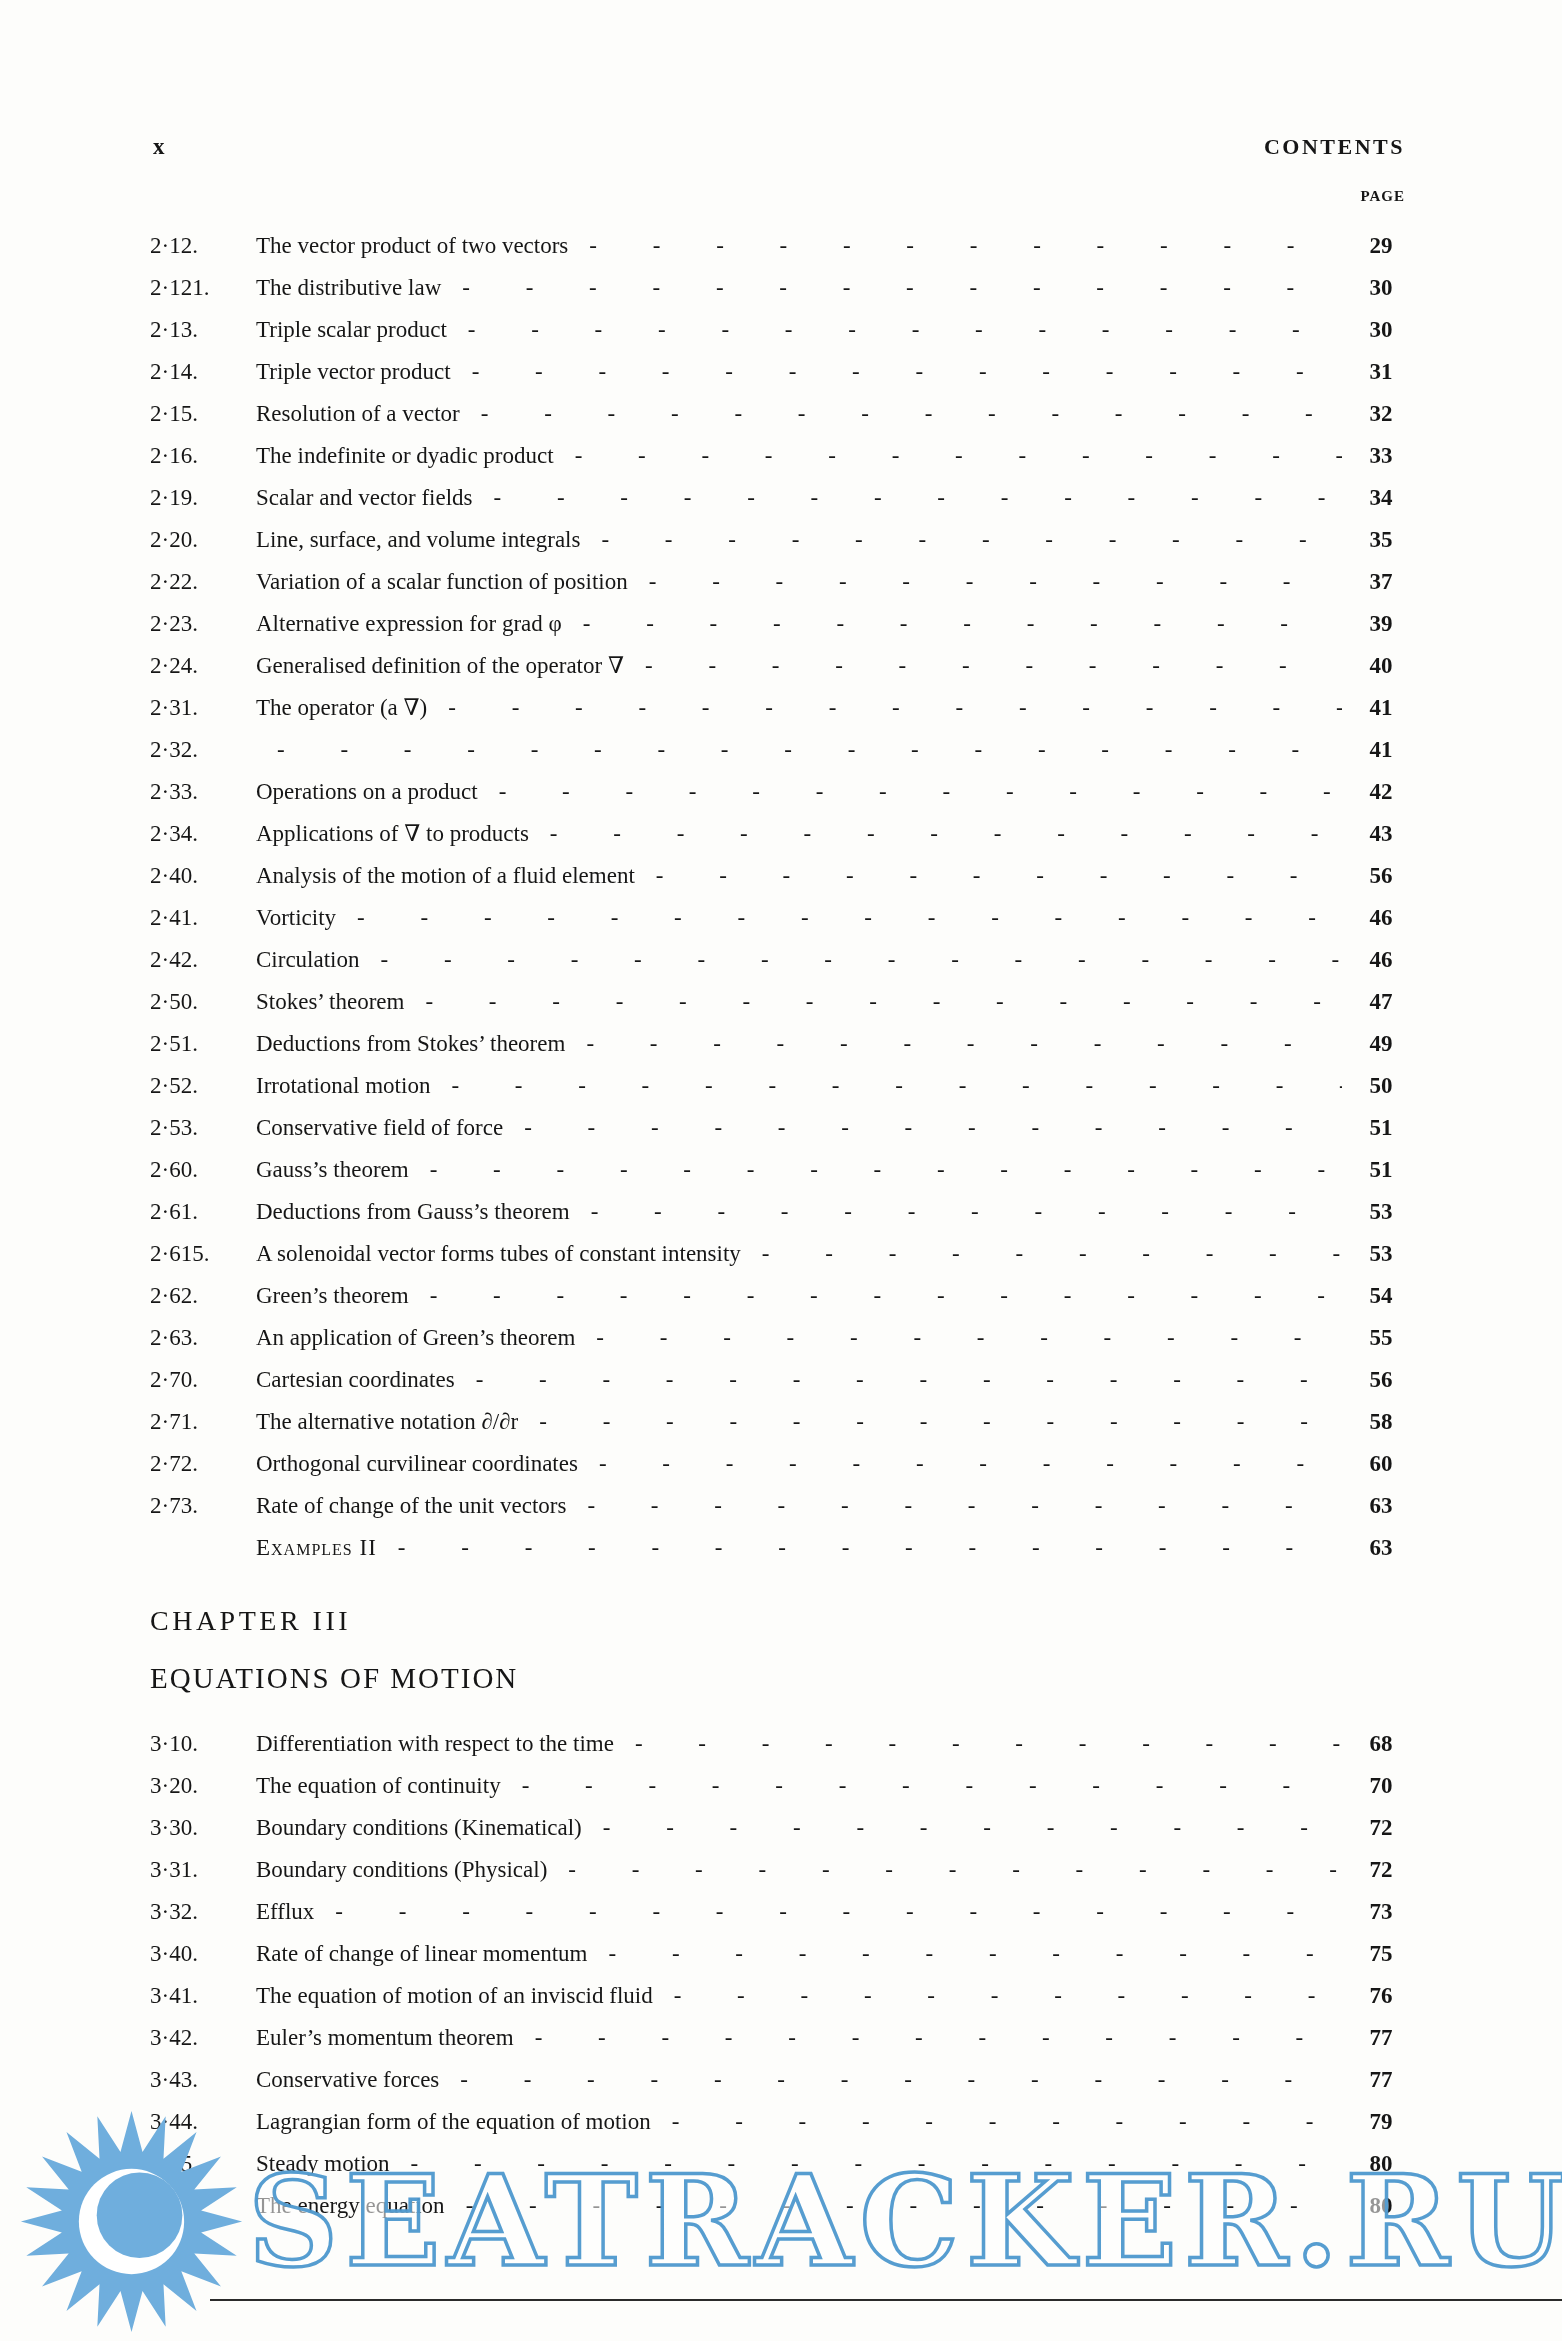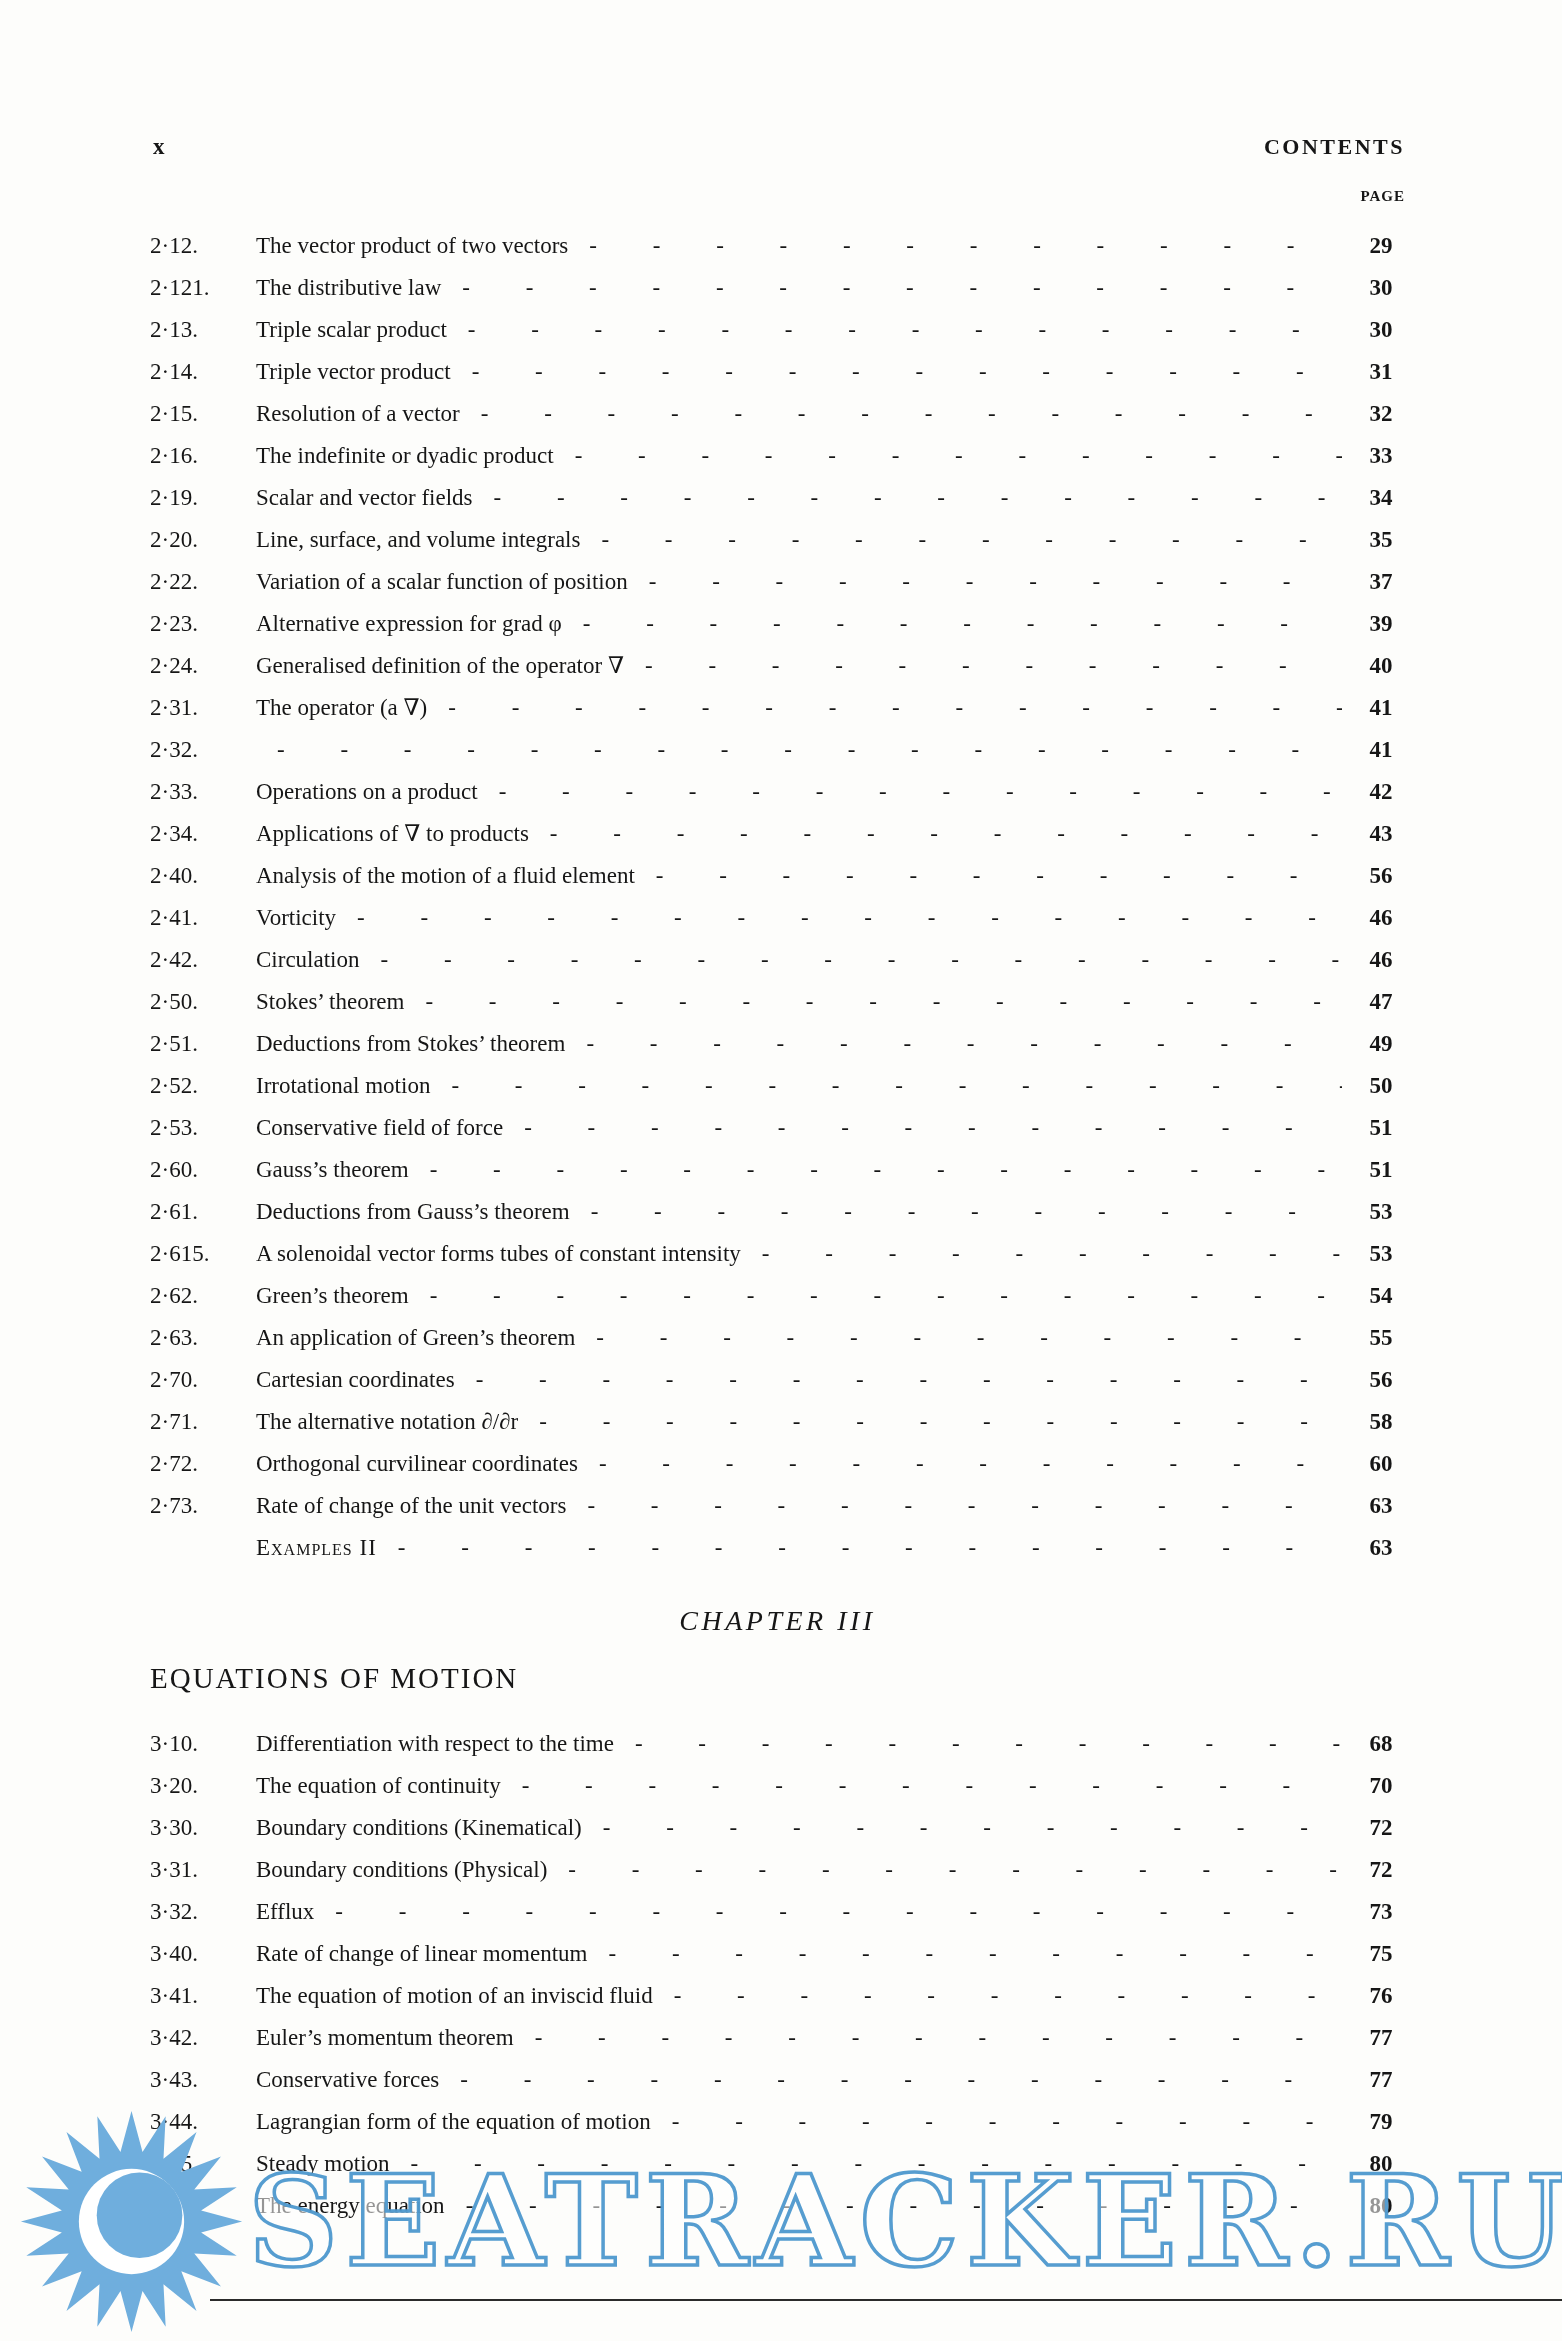--- a/index.html
+++ b/index.html
@@ -20,21 +20,21 @@
   .page-label { text-align:right; font-size:15px; letter-spacing:1px; margin-top:23px; font-weight:bold; }
 
   .toc { margin-top:20px; }
   .toc-row { display:flex; align-items:baseline; height:42px; line-height:42px; font-size:23px; }
   .num   { width:106px; flex:none; }
   .title { flex:none; white-space:nowrap; }
   .leader{ flex:1 1 auto; overflow:hidden; white-space:nowrap; margin:0 15px 0 21px; word-spacing:50px; }
   .pg    { width:48px; flex:none; text-align:center; font-weight:bold; }
   .toc-row.smallcaps .title { font-variant:small-caps; letter-spacing:1px; }
 
-  .chapter-heading { text-align:center; font-size:28px; letter-spacing:3.5px; margin-top:36px;font-style:italic; }
+  .chapter-heading { font-size:28px; letter-spacing:3.5px; margin-top:36px; }
   .chapter-title   { text-align:left; font-size:29px; letter-spacing:2px; margin-top:25px; }
   #toc-ch3 { margin-top:28px; }
 
   .bottom-rule { position:absolute; left:210px; right:0; bottom:41px; height:2px; background:#2b2b2b; z-index:1; }
 
   .watermark {
     position:absolute; left:20px; right:0; bottom:9px;
     display:flex; align-items:center; z-index:5;
     pointer-events:none;
     justify-content:space-between;

